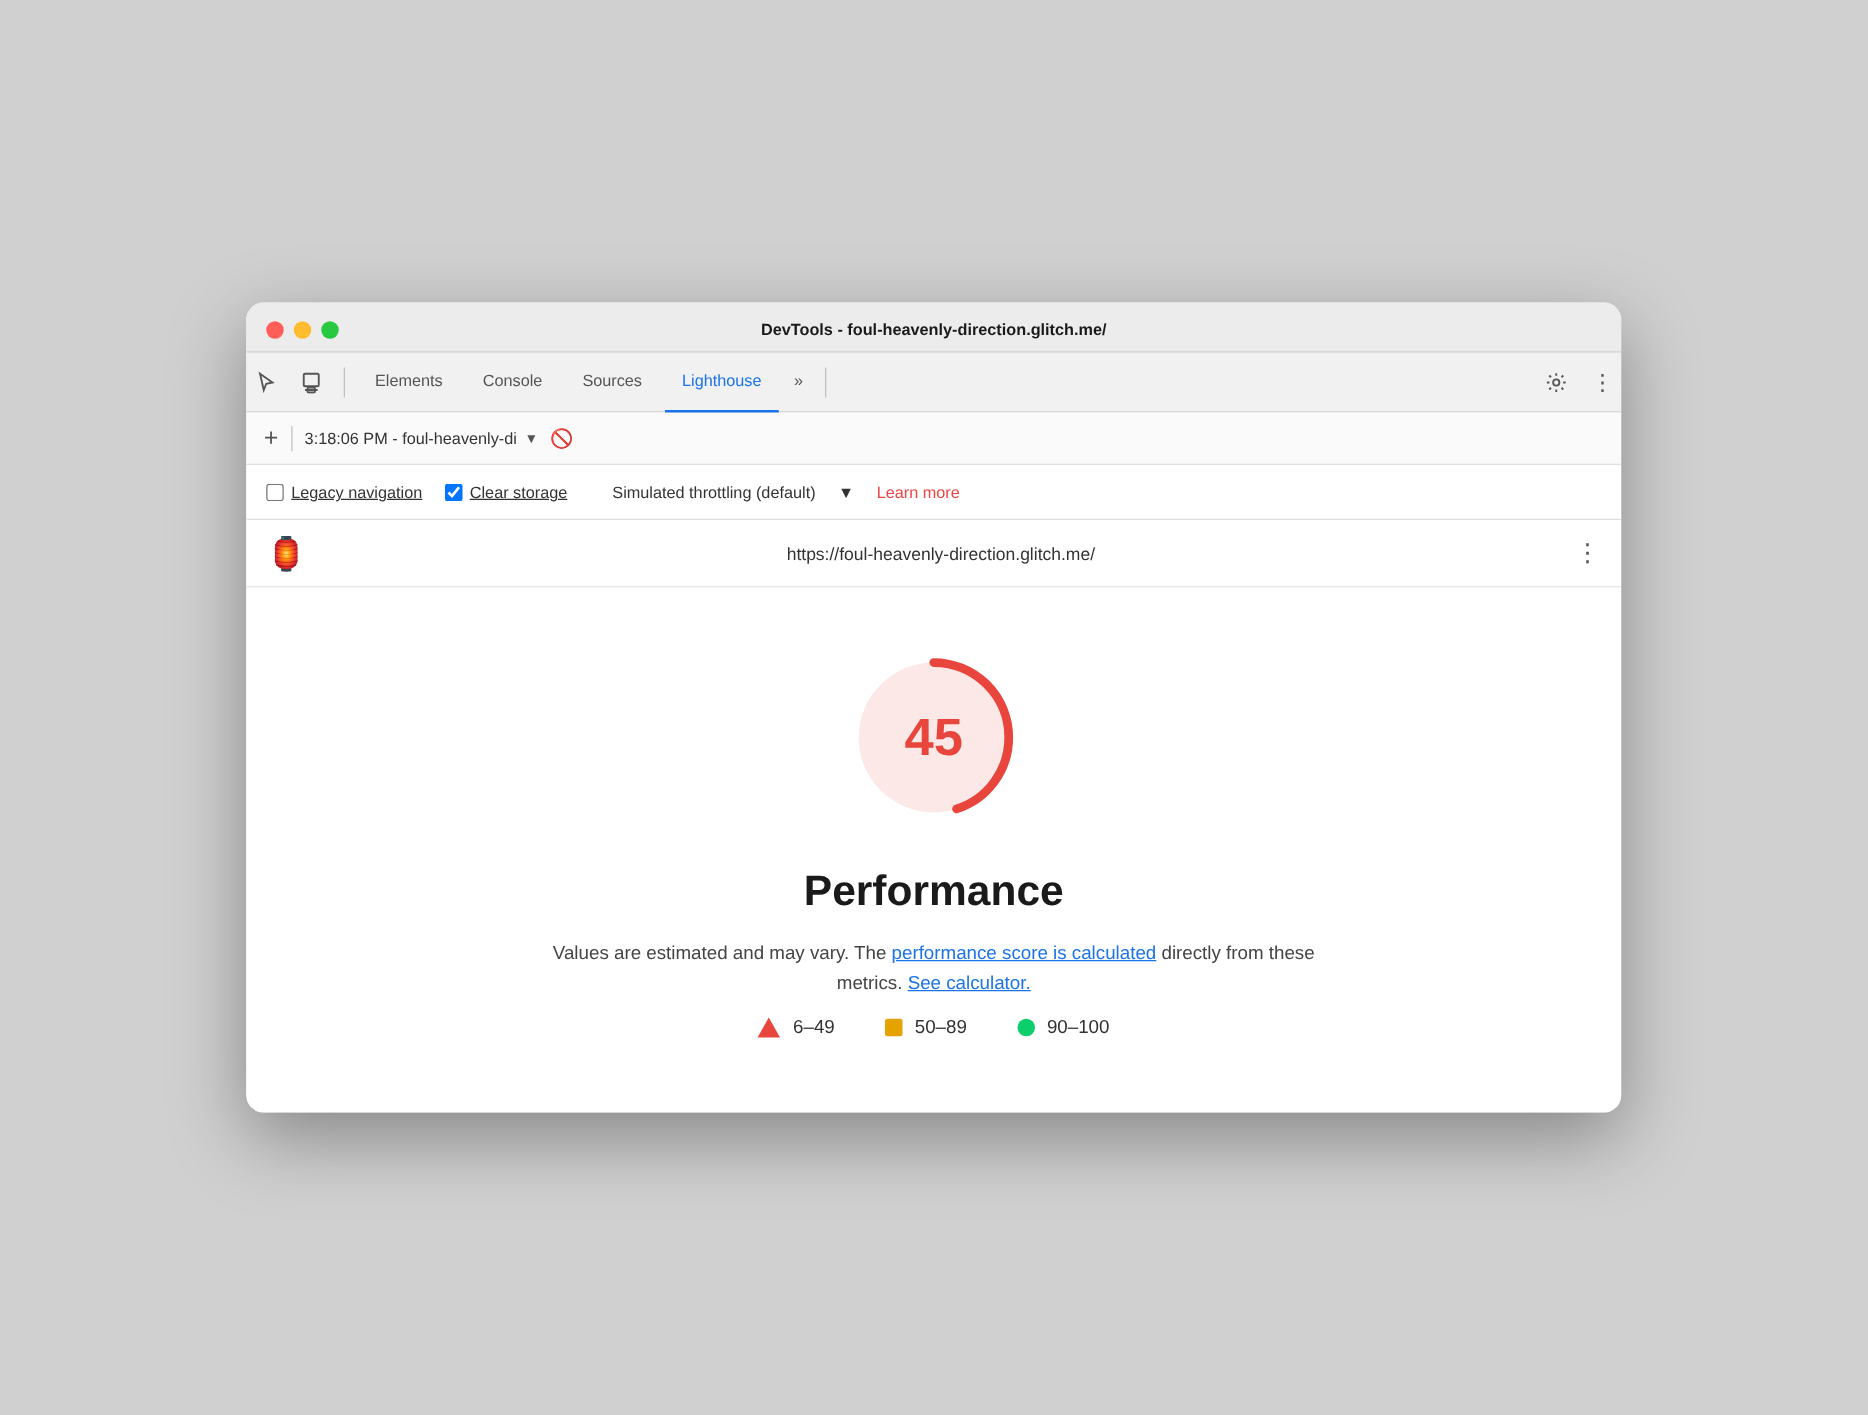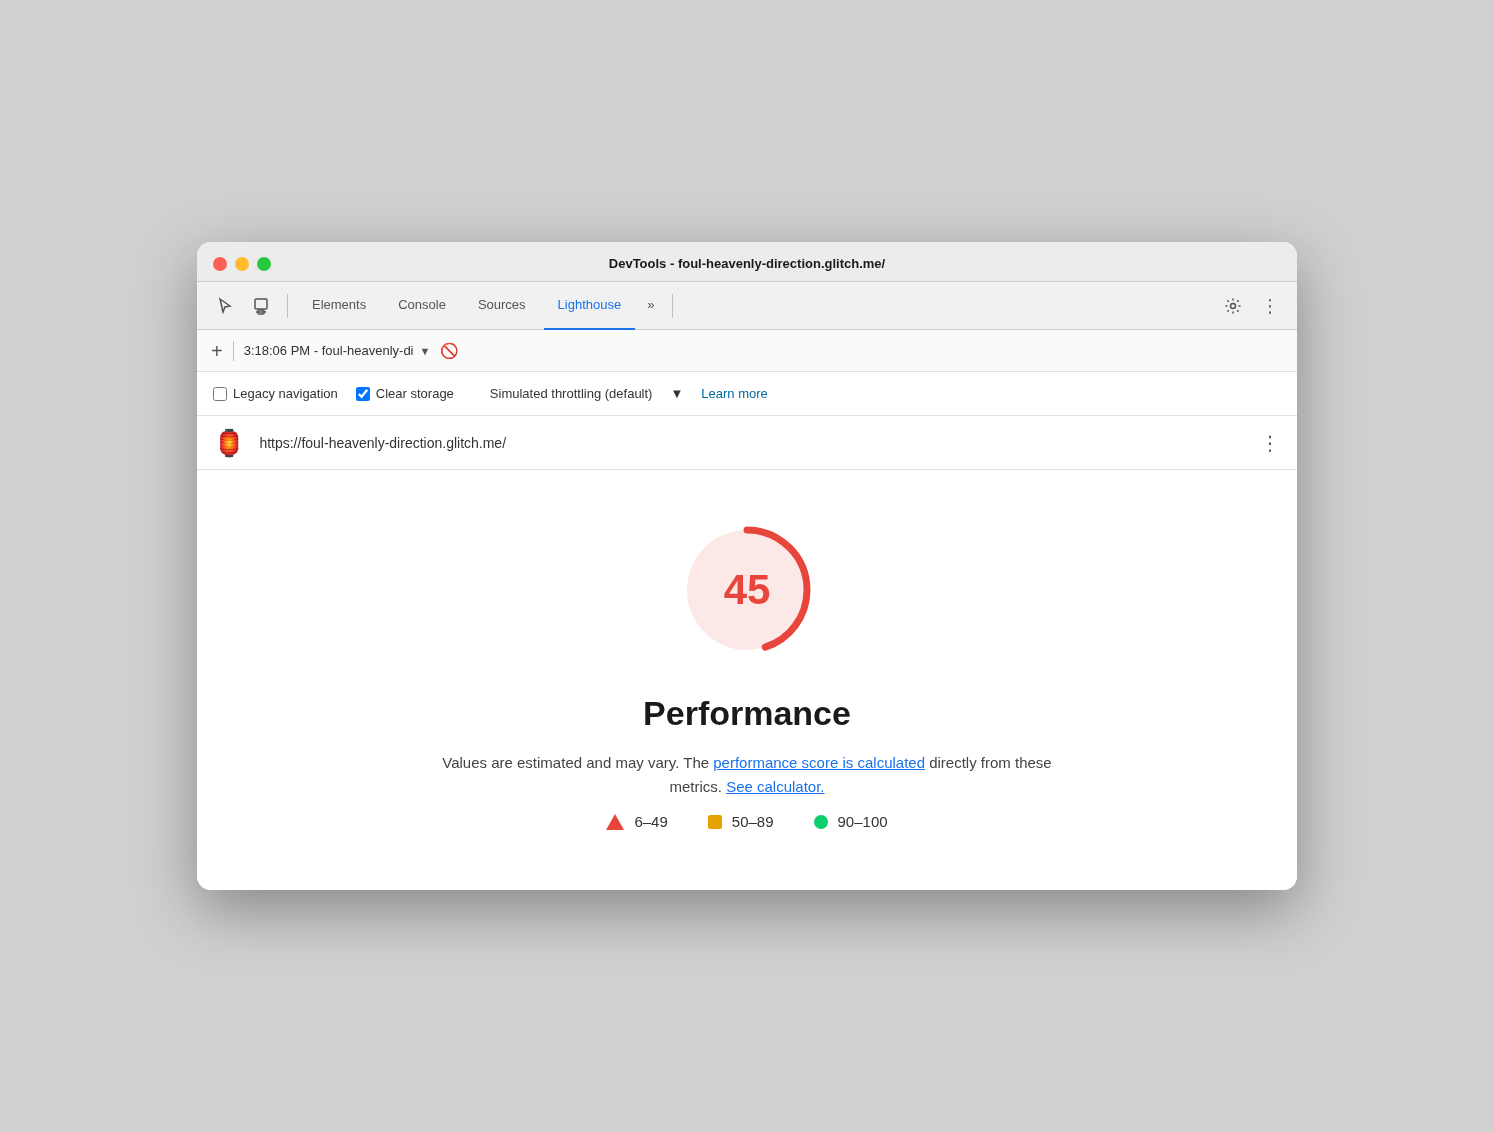--- a/index.html
+++ b/index.html
@@ -49,21 +49,21 @@
       font-weight: 600;
       color: #1a1a1a;
     }
 
     
     .devtools-toolbar {
       background: #f1f1f1;
       border-bottom: 1px solid #d0d0d0;
       display: flex;
       align-items: center;
-      padding: 0 12px;
+      padding: 0 0;
       height: 48px;
       gap: 4px;
     }
     .toolbar-icon-btn {
       width: 32px;
       height: 32px;
       display: flex;
       align-items: center;
       justify-content: center;
       border-radius: 4px;
@@ -155,38 +155,39 @@
       padding: 8px 16px;
       gap: 18px;
       height: 44px;
       font-size: 13px;
       color: #333;
     }
     .checkbox-item {
       display: flex;
       align-items: center;
       gap: 6px;
+      text-decoration: underline;
     }
     .checkbox-item input[type="checkbox"] {
       width: 14px;
       height: 14px;
       cursor: pointer;
     }
     .throttling-label {
       color: #333;
       margin-left: 18px;
     }
     .throttling-dropdown {
       display: flex;
       align-items: center;
       gap: 4px;
       cursor: pointer;
     }
     .learn-more-link {
-      color: #0369a1;
+      color: #ef4444;
       text-decoration: none;
       cursor: pointer;
     }
 
     
     .url-row {
       background: #ffffff;
       border-bottom: 1px solid #e0e0e0;
       display: flex;
       align-items: center;
@@ -195,20 +196,21 @@
       height: 54px;
     }
     .lighthouse-icon {
       font-size: 26px;
       line-height: 1;
     }
     .url-text {
       font-size: 14px;
       color: #333;
       flex: 1;
+      text-align: center;
     }
     .url-more-btn {
       cursor: pointer;
       color: #555;
       font-size: 20px;
       letter-spacing: 1px;
     }
 
     
     .main-content {

